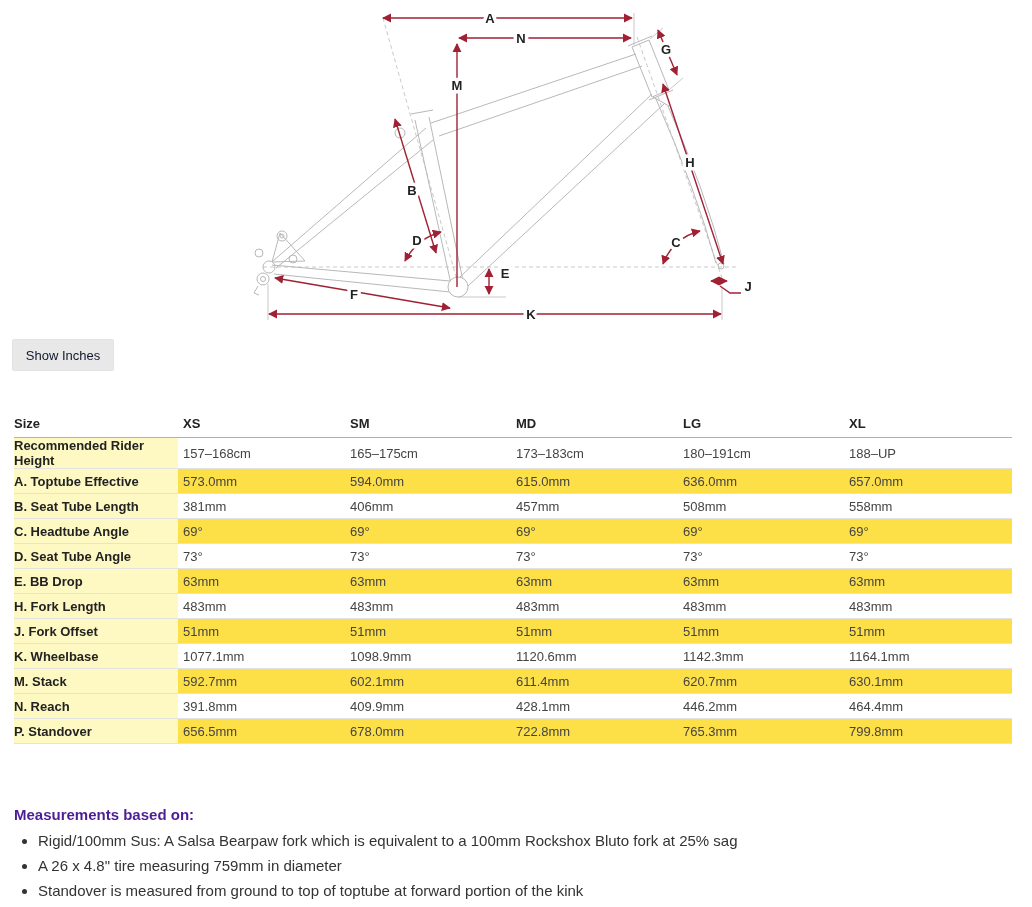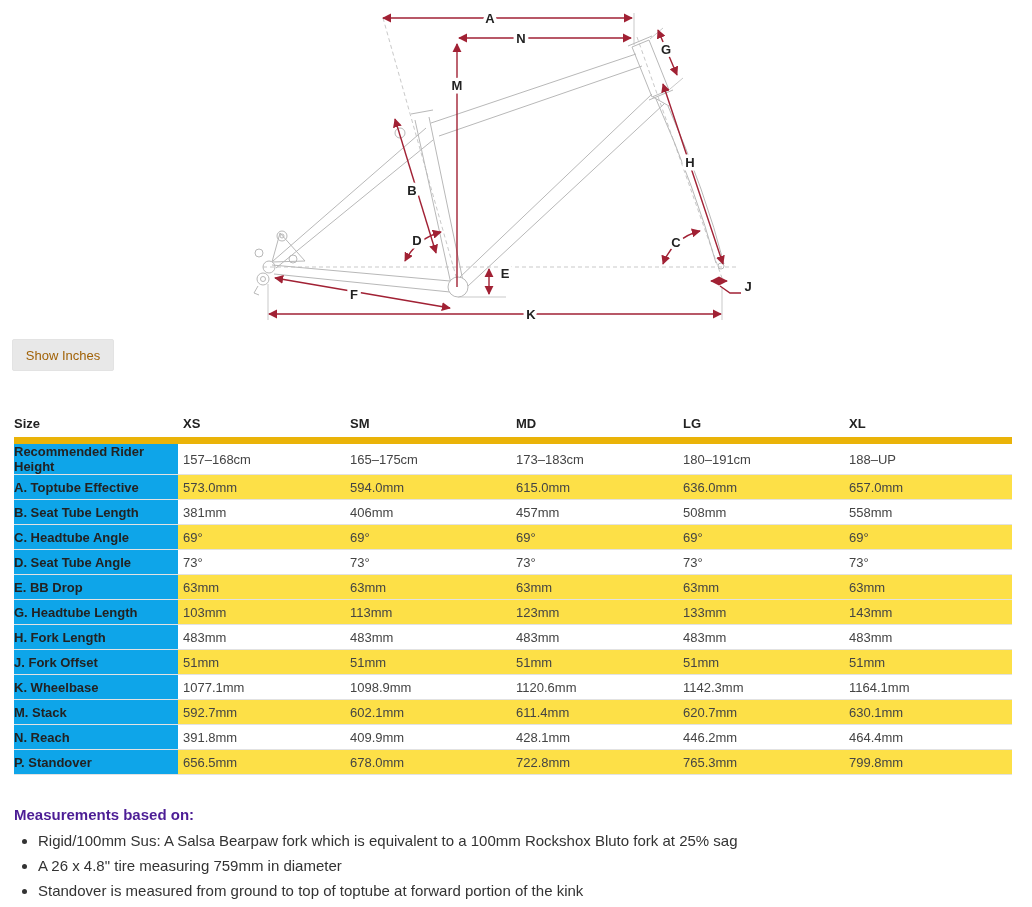--- a/index.html
+++ b/index.html
@@ -16,35 +16,35 @@
   .dim  { stroke:#a12134; stroke-width:1.4; fill:none; }
   .dim-label {
     font:600 13px "Liberation Sans", sans-serif; fill:#222;
     text-anchor:middle; paint-order:stroke; stroke:#ffffff;
     stroke-width:7px; stroke-linejoin:round;
   }
   
   .show-inches {
     position:absolute; left:12px; top:339px; width:102px; height:32px;
     background:#e8e8e8; border:1px solid #e3e3e3; border-radius:2px;
-    font:13px "Liberation Sans", sans-serif; color:#a16207; cursor:pointer;
+    font:13px "Liberation Sans", sans-serif; color:#0f172a; cursor:pointer;
   }
   
   .geo-table {
     position:absolute; left:14px; top:410px; width:998px;
     border-collapse:collapse; table-layout:fixed;
     font-size:13px; color:#444;
   }
   .geo-table th {
     text-align:left; font-weight:bold; color:#222; height:27px;
-    border-bottom:7px solid #eab308; padding:0;
+    border-bottom:1px solid #eab308; padding:0;
   }
   .geo-table th.vcol, .geo-table td.val { padding-left:5px; }
   .geo-table td { height:24px; border-bottom:1px solid #e2e2e2; padding:0; }
-  .geo-table td.label { font-weight:bold; color:#222; background:#0ea5e9;margin-left:16px; }
+  .geo-table td.label { font-weight:bold; color:#222; background:#fef9c3;margin-left:16px; }
   .geo-table tr.striped td.val { background:#fde047; }
   
   .notes { position:absolute; left:14px; top:806px; width:1000px; }
   .notes-title { font-size:15px; font-weight:bold; color:#4c1d95; }
   .notes ul { margin:9px 0 4px 0; padding-left:24px; }
   .notes li { font-size:15px; color:#333; margin-bottom:8px; line-height:17px; }
 </style>
 </head>
 <body>
 
@@ -206,28 +206,20 @@
         <td class="val">73°</td>
       </tr>
       <tr class="striped">
         <td class="label">E. BB Drop</td>
         <td class="val">63mm</td>
         <td class="val">63mm</td>
         <td class="val">63mm</td>
         <td class="val">63mm</td>
         <td class="val">63mm</td>
       </tr>
-      <tr class="striped">
-        <td class="label">G. Headtube Length</td>
-        <td class="val">103mm</td>
-        <td class="val">113mm</td>
-        <td class="val">123mm</td>
-        <td class="val">133mm</td>
-        <td class="val">143mm</td>
-      </tr>
       <tr>
         <td class="label">H. Fork Length</td>
         <td class="val">483mm</td>
         <td class="val">483mm</td>
         <td class="val">483mm</td>
         <td class="val">483mm</td>
         <td class="val">483mm</td>
       </tr>
       <tr class="striped">
         <td class="label">J. Fork Offset</td>

